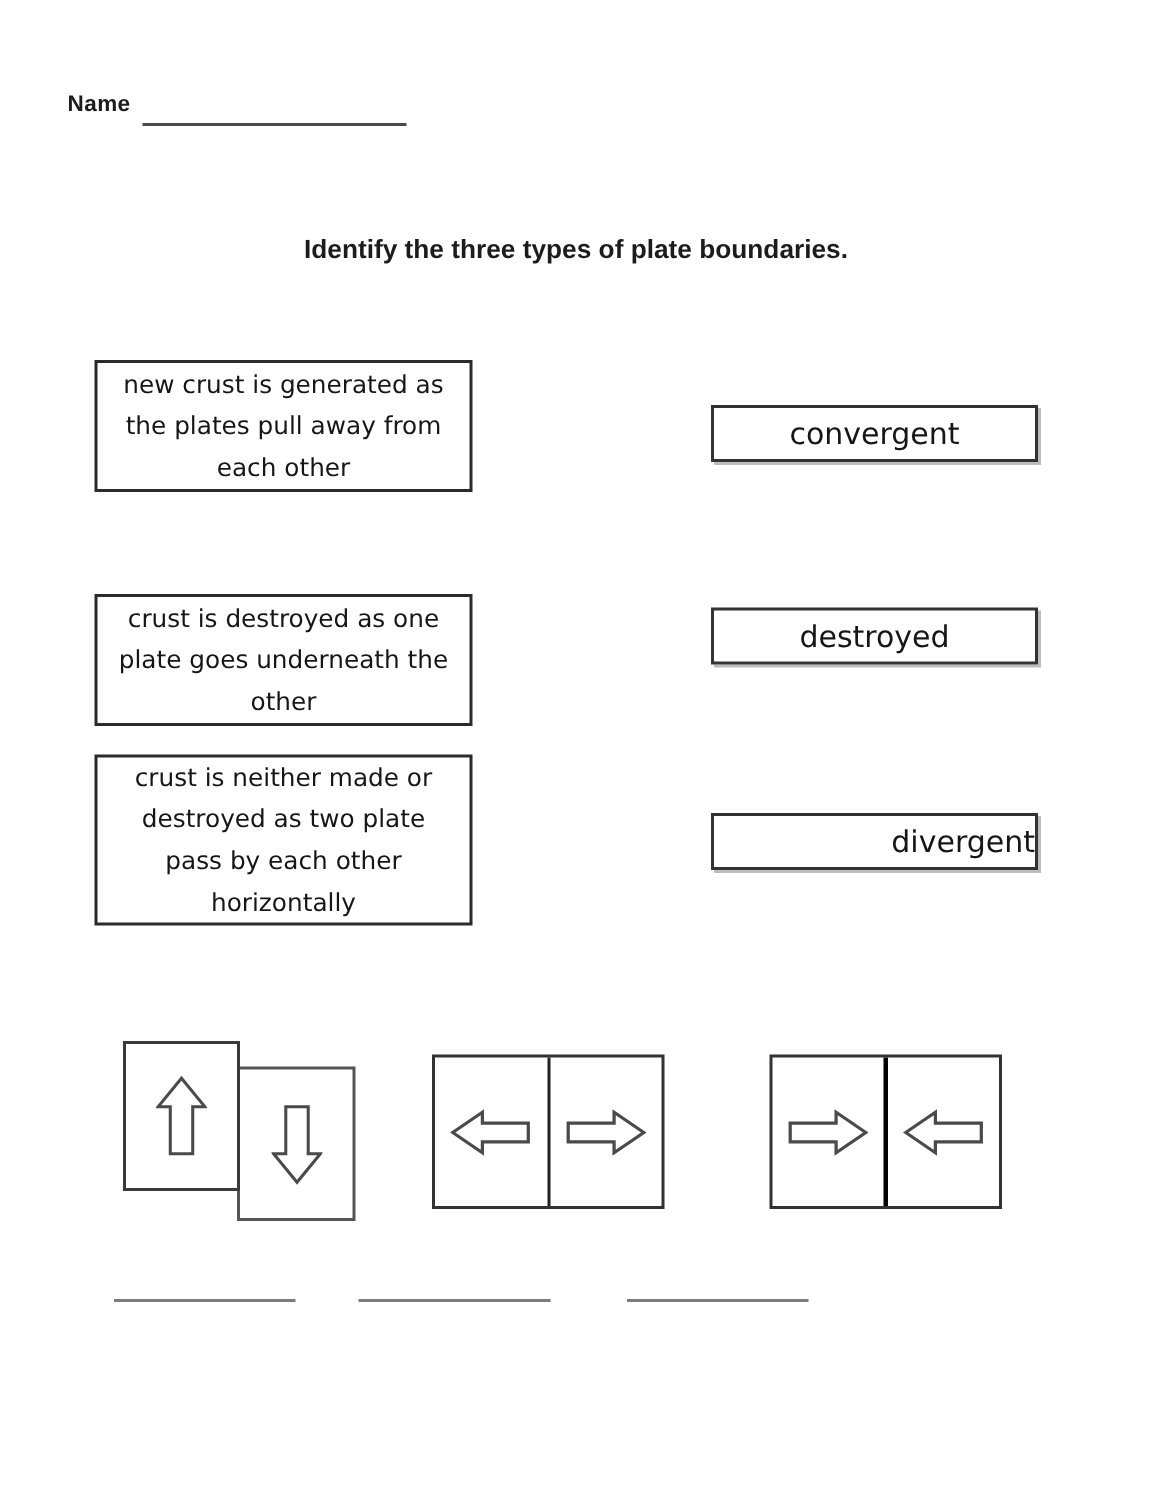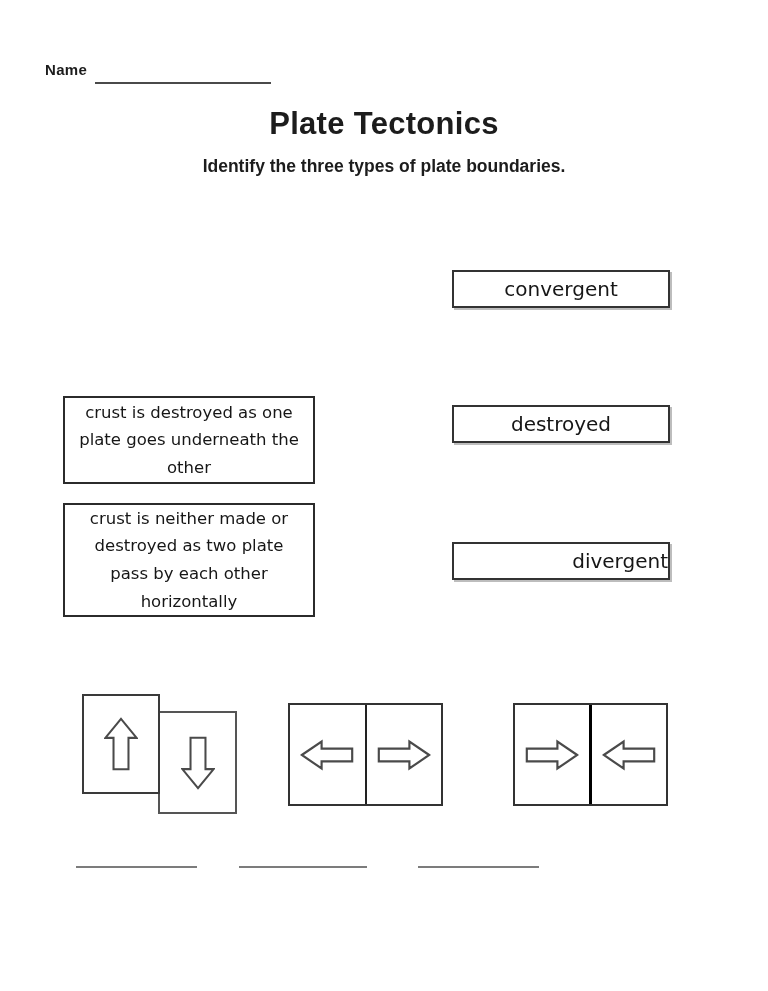--- a/index.html
+++ b/index.html
@@ -32,21 +32,21 @@
     display:flex;align-items:center;justify-content:center;
     text-align:center;font-size:16.5px;line-height:1.67;
     white-space:pre-line;color:#161616;
     box-sizing:border-box;
   }
   .desc-1{top:240px;height:88px;}
   .desc-2{top:396px;height:88px;}
   .desc-3{top:503px;height:114px;}
 
   .term-box{
-    left:452px;width:218px;height:38px;
+    left:474px;width:218px;height:38px;
     border:2px solid #333;background:#fff;
     display:flex;align-items:center;justify-content:center;
     font-size:20px;color:#161616;
     box-shadow:2px 2px 0 #bdbdbd;
     box-sizing:border-box;
   }
   .term-1{top:270px;}
   .term-2{top:405px;}
   .term-3{top:542px;justify-content:flex-end;}
 
@@ -76,23 +76,27 @@
   .answer-3{left:418px;width:121px;}
 </style>
 </head>
 <body>
 
 <div class="page">
 
   <div class="abs name-label">Name</div>
   <div class="abs name-line"></div>
 
-  <div class="abs centered title">Plate Tectonics</div>
   <div class="abs centered subtitle">Identify the three types of plate boundaries.</div>
 
+  <div class="abs desc-box desc-1 hand">
+    <span>new crust is generated as
+the plates pull away from
+each other</span>
+  </div>
   <div class="abs desc-box desc-2 hand">
     <span>crust is destroyed as one
 plate goes underneath the
 other</span>
   </div>
   <div class="abs desc-box desc-3 hand">
     <span>crust is neither made or
 destroyed as two plate
 pass by each other
 horizontally</span>

